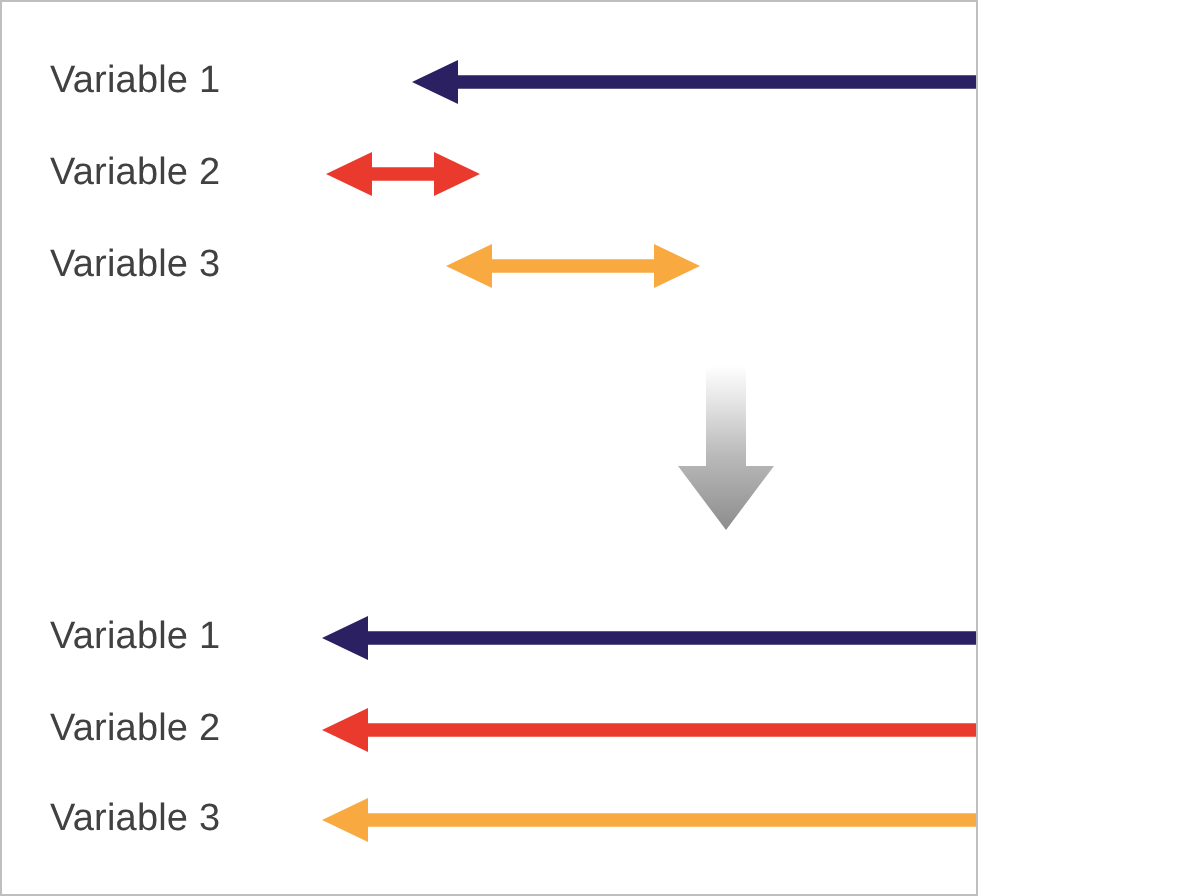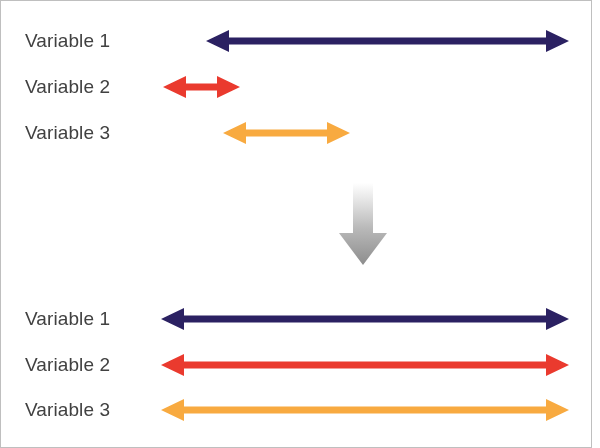--- a/index.html
+++ b/index.html
@@ -5,21 +5,21 @@
   html, body {
     margin: 0;
     padding: 0;
     background: #ffffff;
   }
   body {
     font-family: "Liberation Sans", sans-serif;
   }
   #canvas {
     position: relative;
-    width: 592px;
+    width: 489px;
     height: 448px;
     background: #ffffff;
     box-sizing: border-box;
     border: 1px solid #bfbfbf;
     overflow: hidden;
   }
   .diagram-svg {
     position: absolute;
     left: 0;
     top: 0;

